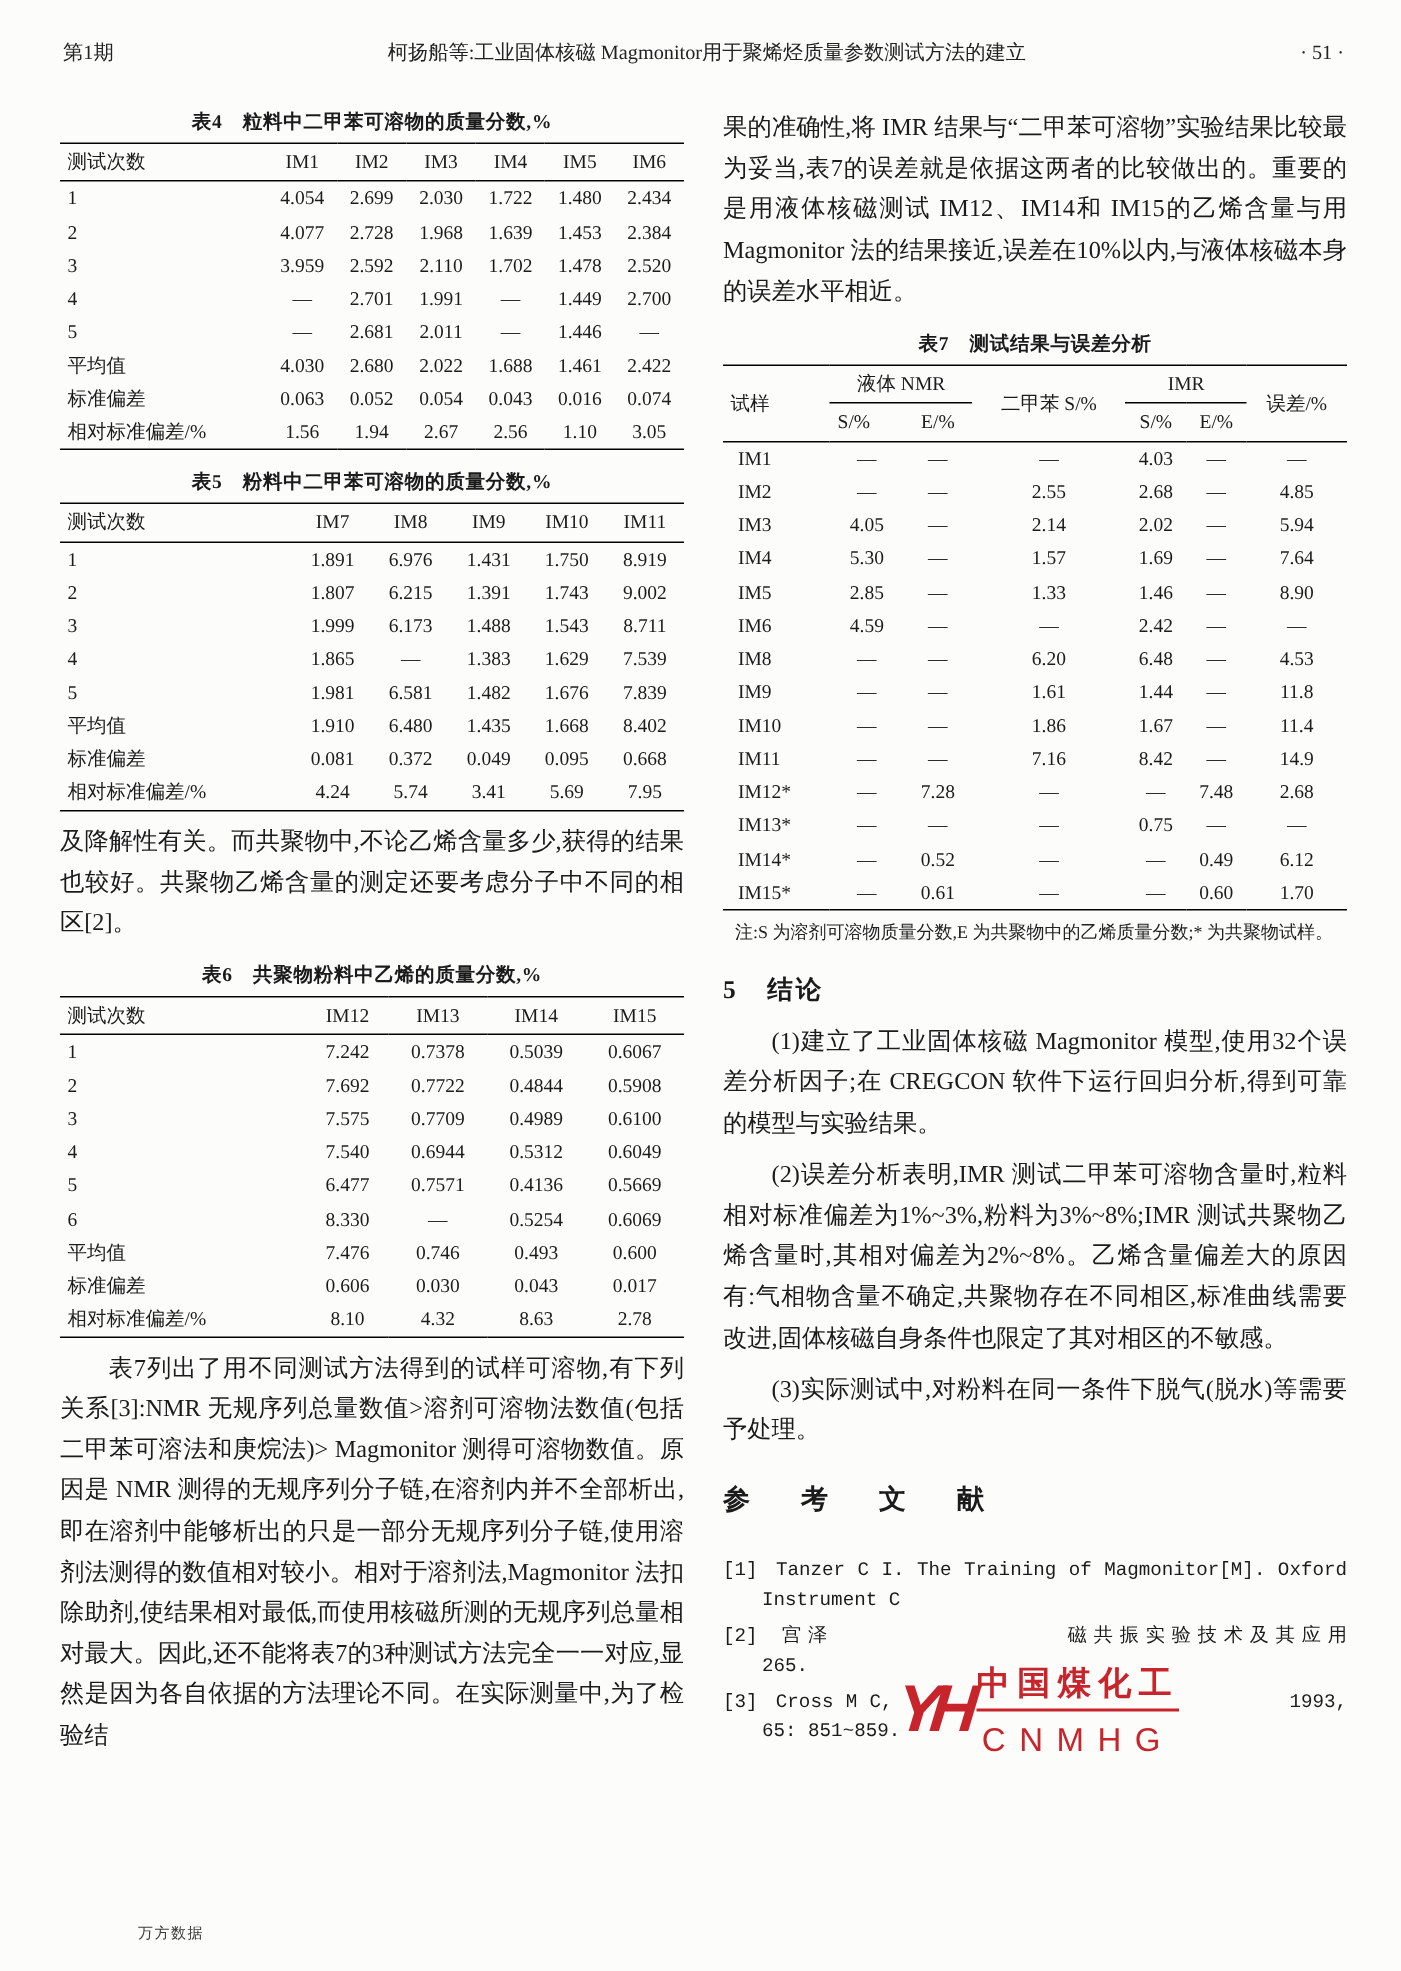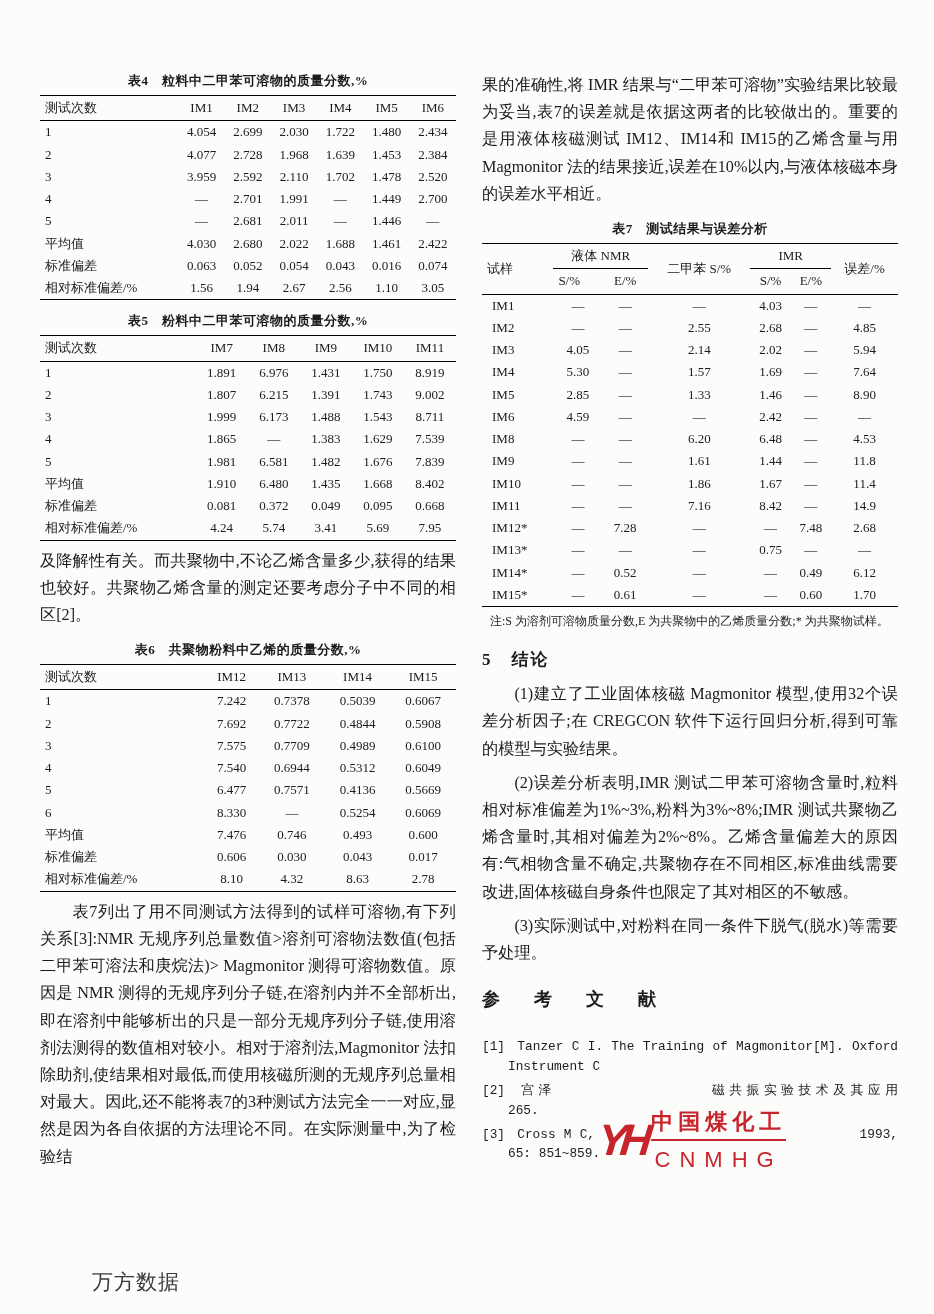--- a/index.html
+++ b/index.html
@@ -65,29 +65,34 @@
   .wm-text{display:flex;flex-direction:column;align-items:center;}
   .wm-cn{
     color:#c8242b;font-size:22px;font-weight:bold;letter-spacing:5px;
     border-bottom:2px solid #c8242b;padding-bottom:2px;white-space:nowrap;
   }
   .wm-en{
     color:#c8242b;font-family:"Liberation Sans",sans-serif;
     font-size:22px;font-weight:normal;letter-spacing:9px;margin-top:6px;white-space:nowrap;
   }
   .pg-footer{
-    position:absolute;left:92px;bottom:18px;font-size:21px;color:#3a3a3a;
+    position:absolute;left:92px;bottom:18px;font-size:10px;color:#3a3a3a;
     letter-spacing:1px;
   }
 </style>
 </head>
 <body>
 
 <div class="page">
 
+  <div class="pg-header">
+    <span>第1期</span>
+    <span class="jtitle">柯扬船等:工业固体核磁 Magmonitor用于聚烯烃质量参数测试方法的建立</span>
+    <span>· 51 ·</span>
+  </div>
 
   <div class="cols">
 
     <div class="col">
 
       <div class="tbl-caption">表4　粒料中二甲苯可溶物的质量分数,%</div>
       <table class="tbl">
         <thead>
             <tr>
               <th>测试次数</th>

